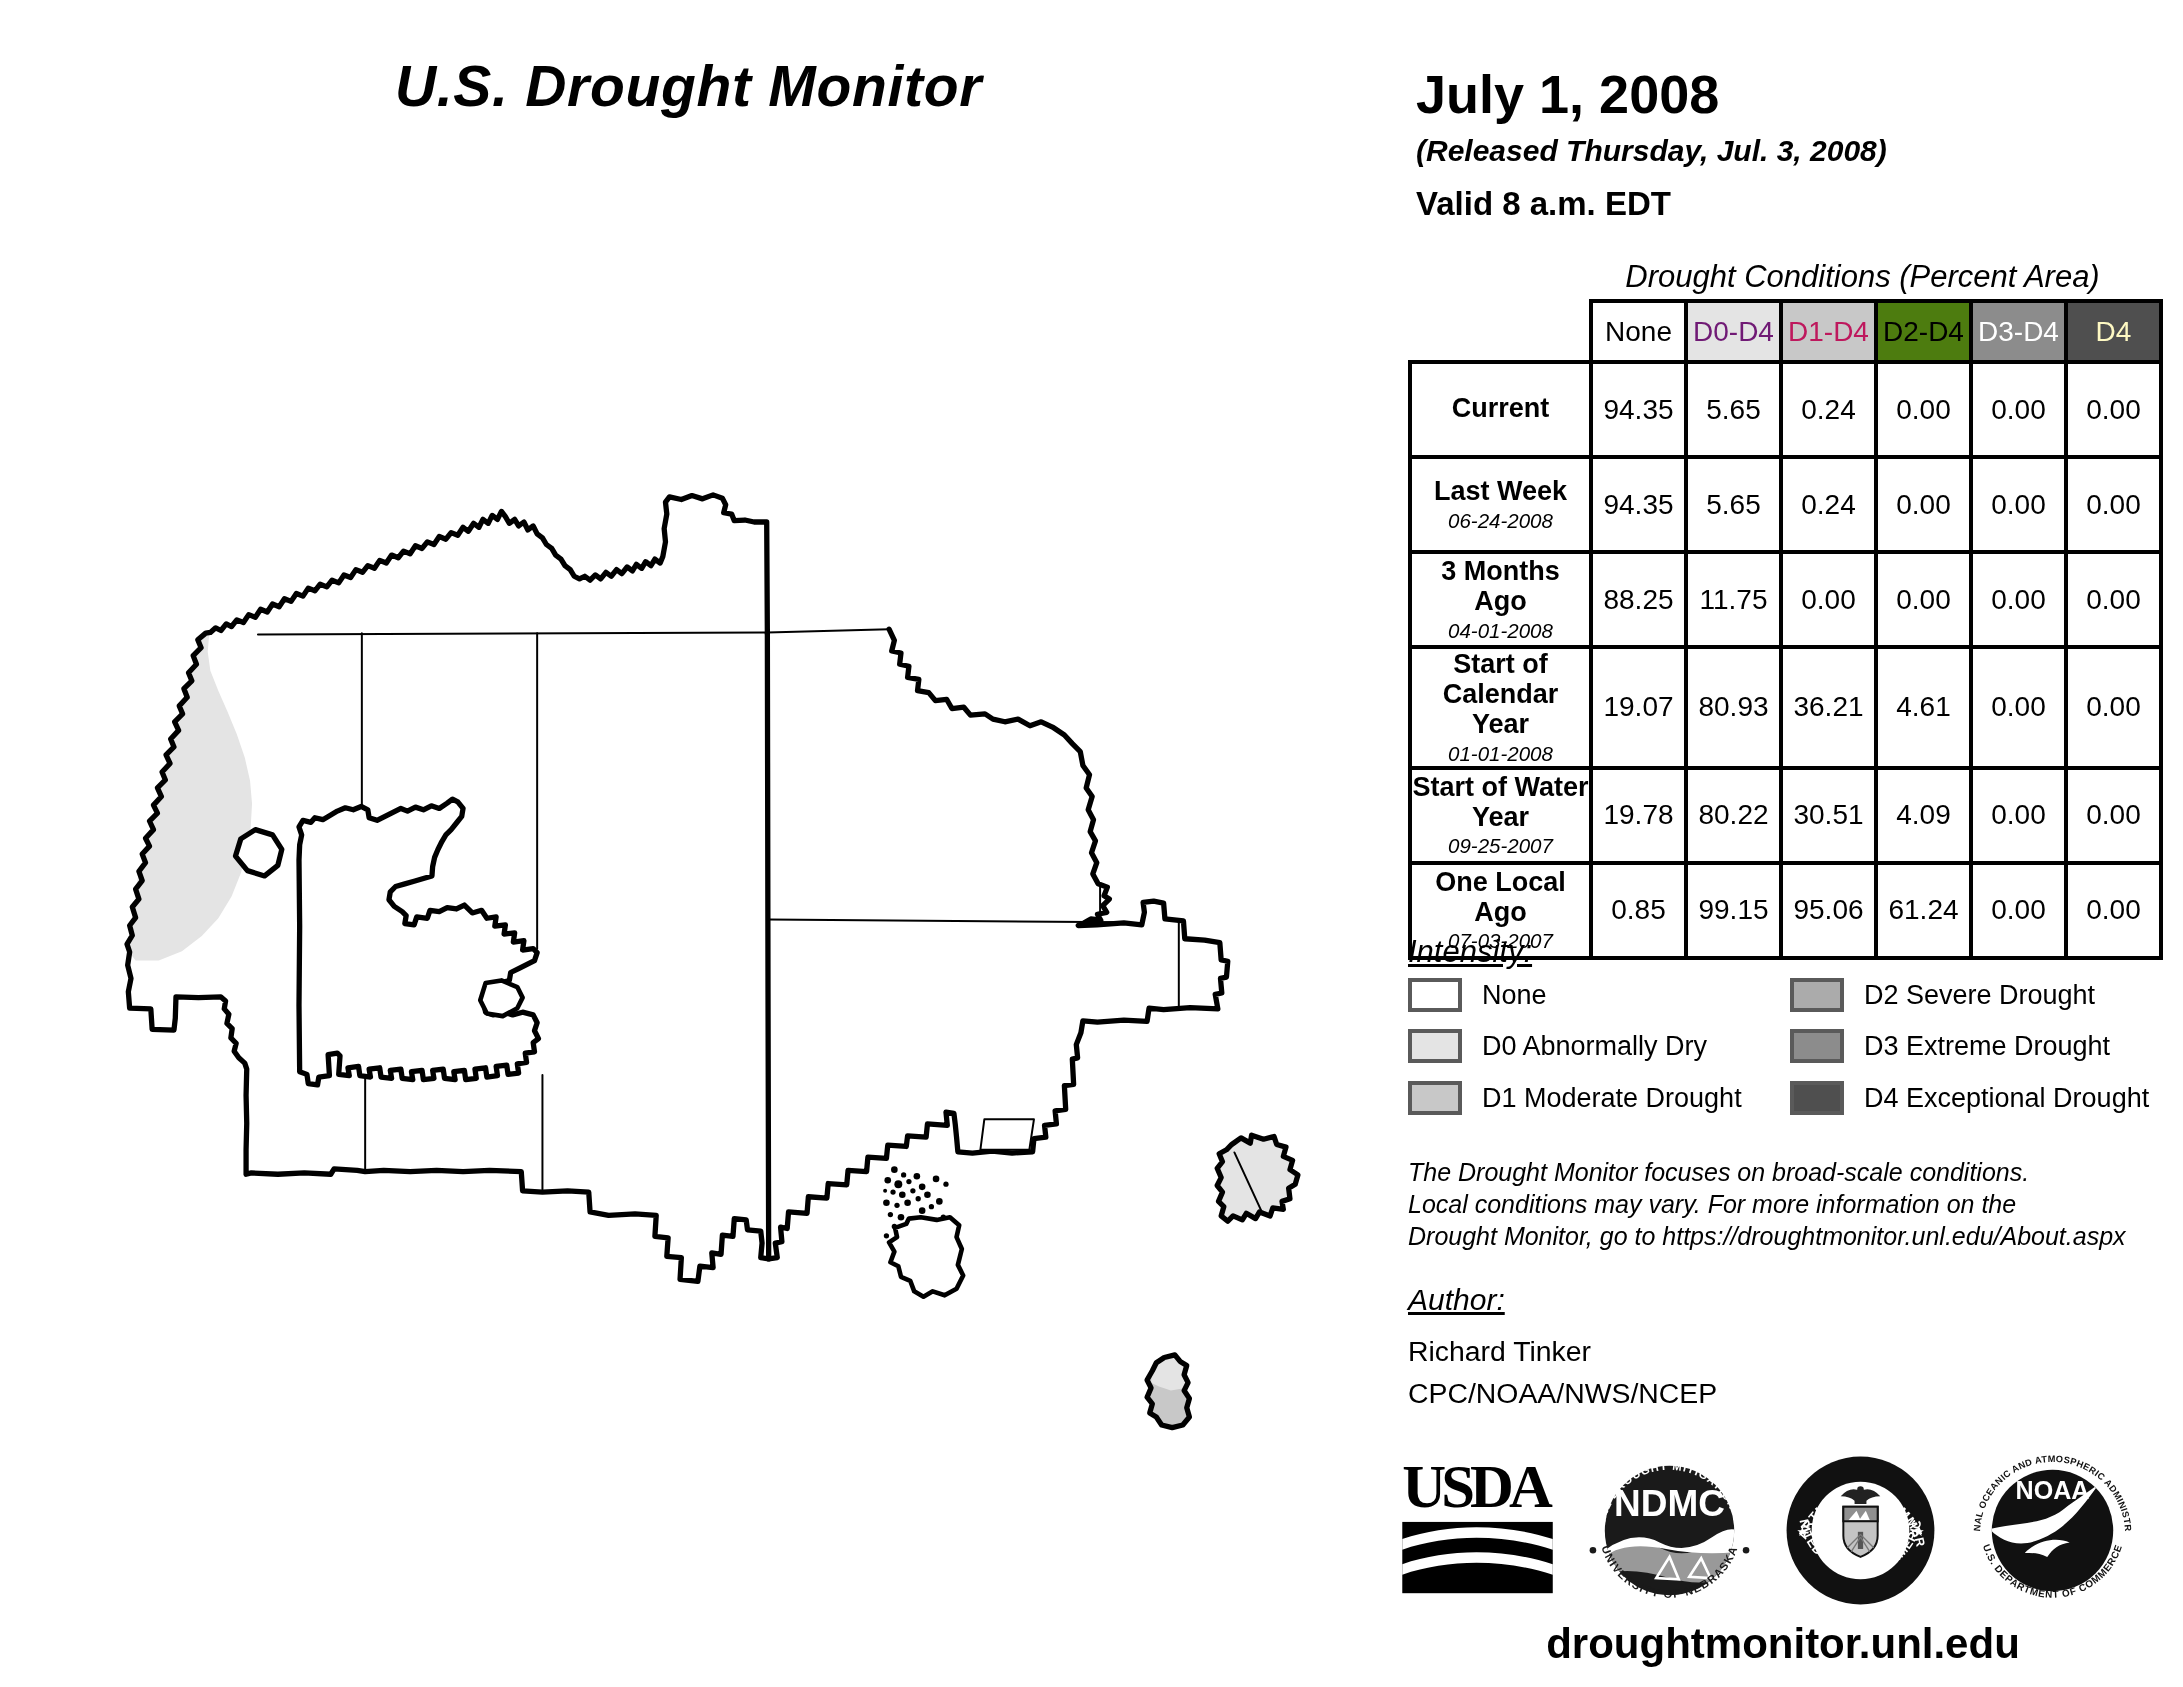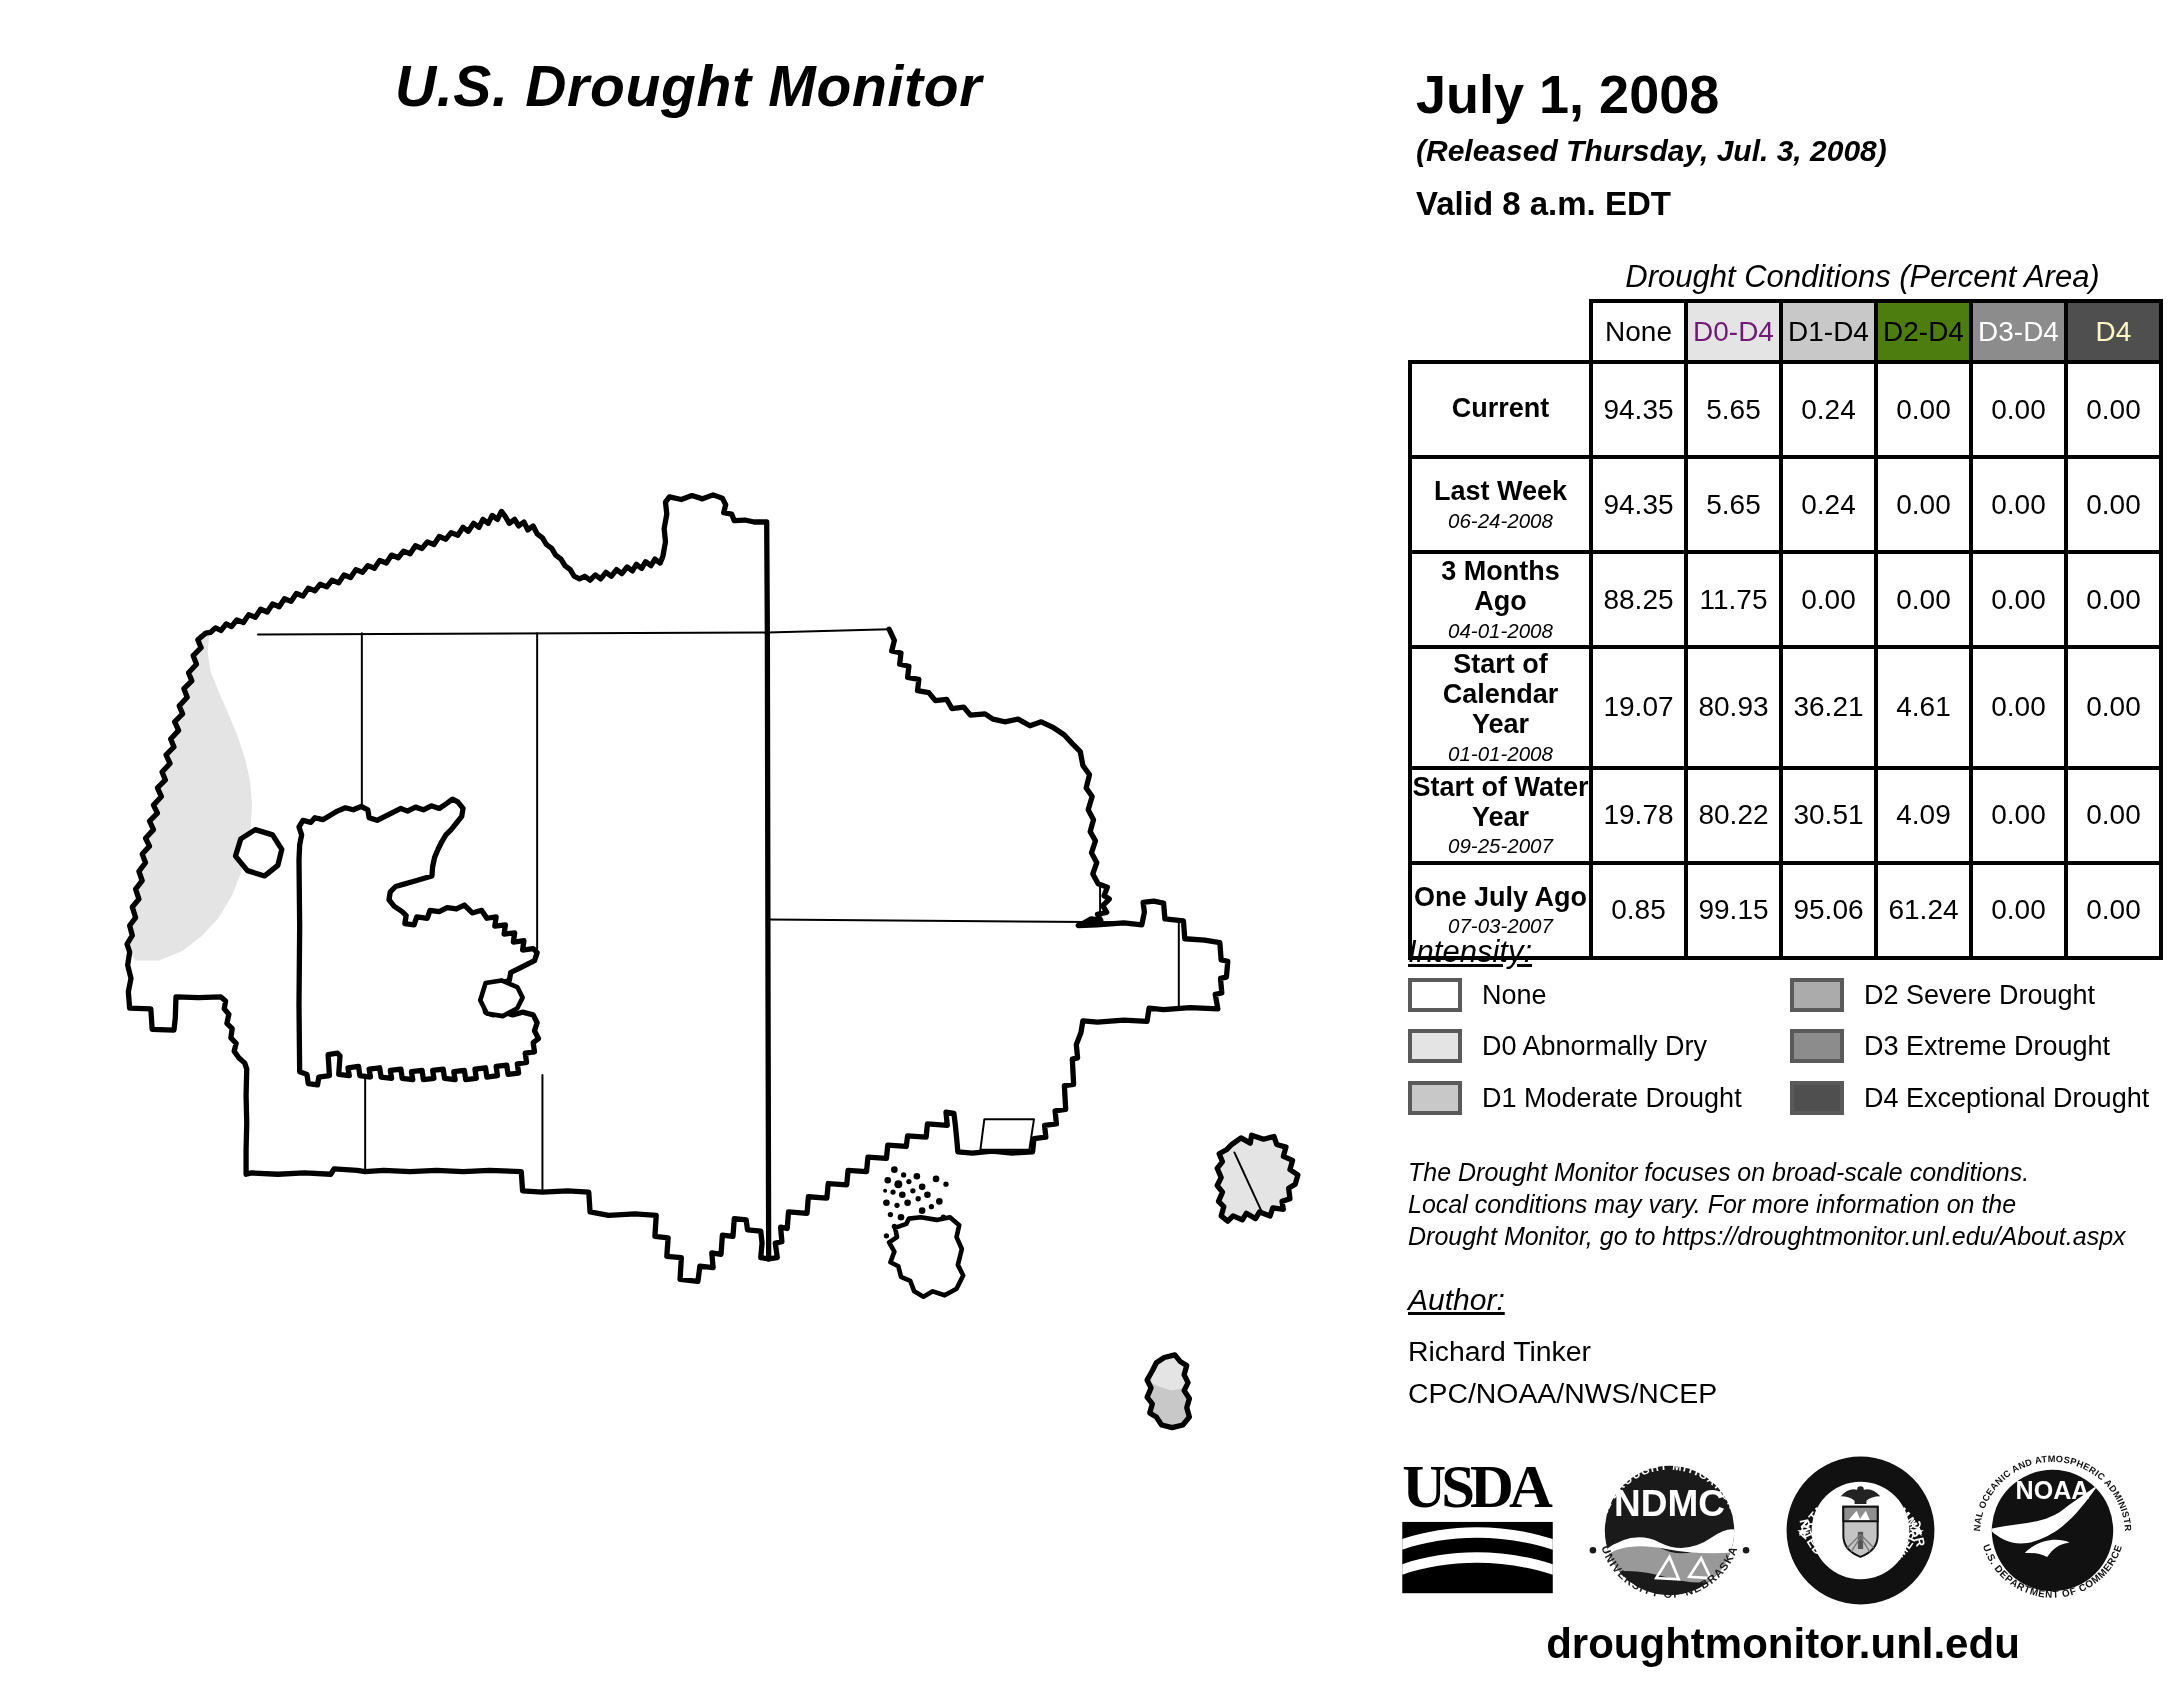--- a/index.html
+++ b/index.html
@@ -127,21 +127,21 @@
 </div>
 
 <div class="abs" id="table-title">Drought Conditions (Percent Area)</div>
 
 <table class="abs" id="conditions-table">
   <tbody>
   <tr class="hdr">
     <td class="rowlabel corner"></td>
     <td class="val" style="background-color: rgb(255, 255, 255); color: rgb(0, 0, 0);">None</td>
     <td class="val" style="background-color: rgb(228, 228, 228); color: #701a75;">D0-D4</td>
-    <td class="val" style="background-color: rgb(200, 200, 200); color: #000000;">D1-D4</td>
+    <td class="val" style="background-color: rgb(200, 200, 200); color: #be185d;">D1-D4</td>
     <td class="val" style="background-color: #4d7c0f; color: rgb(0, 0, 0);">D2-D4</td>
     <td class="val" style="background-color: rgb(140, 140, 140); color: rgb(255, 255, 255);">D3-D4</td>
     <td class="val" style="background-color: rgb(79, 79, 79); color: #fef9c3;">D4</td>
   </tr>
   <tr class="datarow">
     <td class="rowlabel">
           <div class="rl-main">Current</div>
           <div class="rl-date"></div>
         </td>
     <td class="val">94.35</td>
@@ -194,21 +194,21 @@
         </td>
     <td class="val">19.78</td>
     <td class="val">80.22</td>
     <td class="val">30.51</td>
     <td class="val">4.09</td>
     <td class="val">0.00</td>
     <td class="val">0.00</td>
   </tr>
   <tr class="datarow">
     <td class="rowlabel">
-          <div class="rl-main">One July Ago</div>
+          <div class="rl-main">One Local Ago</div>
           <div class="rl-date">07-03-2007</div>
         </td>
     <td class="val">0.85</td>
     <td class="val">99.15</td>
     <td class="val">95.06</td>
     <td class="val">61.24</td>
     <td class="val">0.00</td>
     <td class="val">0.00</td>
   </tr>
   </tbody>

